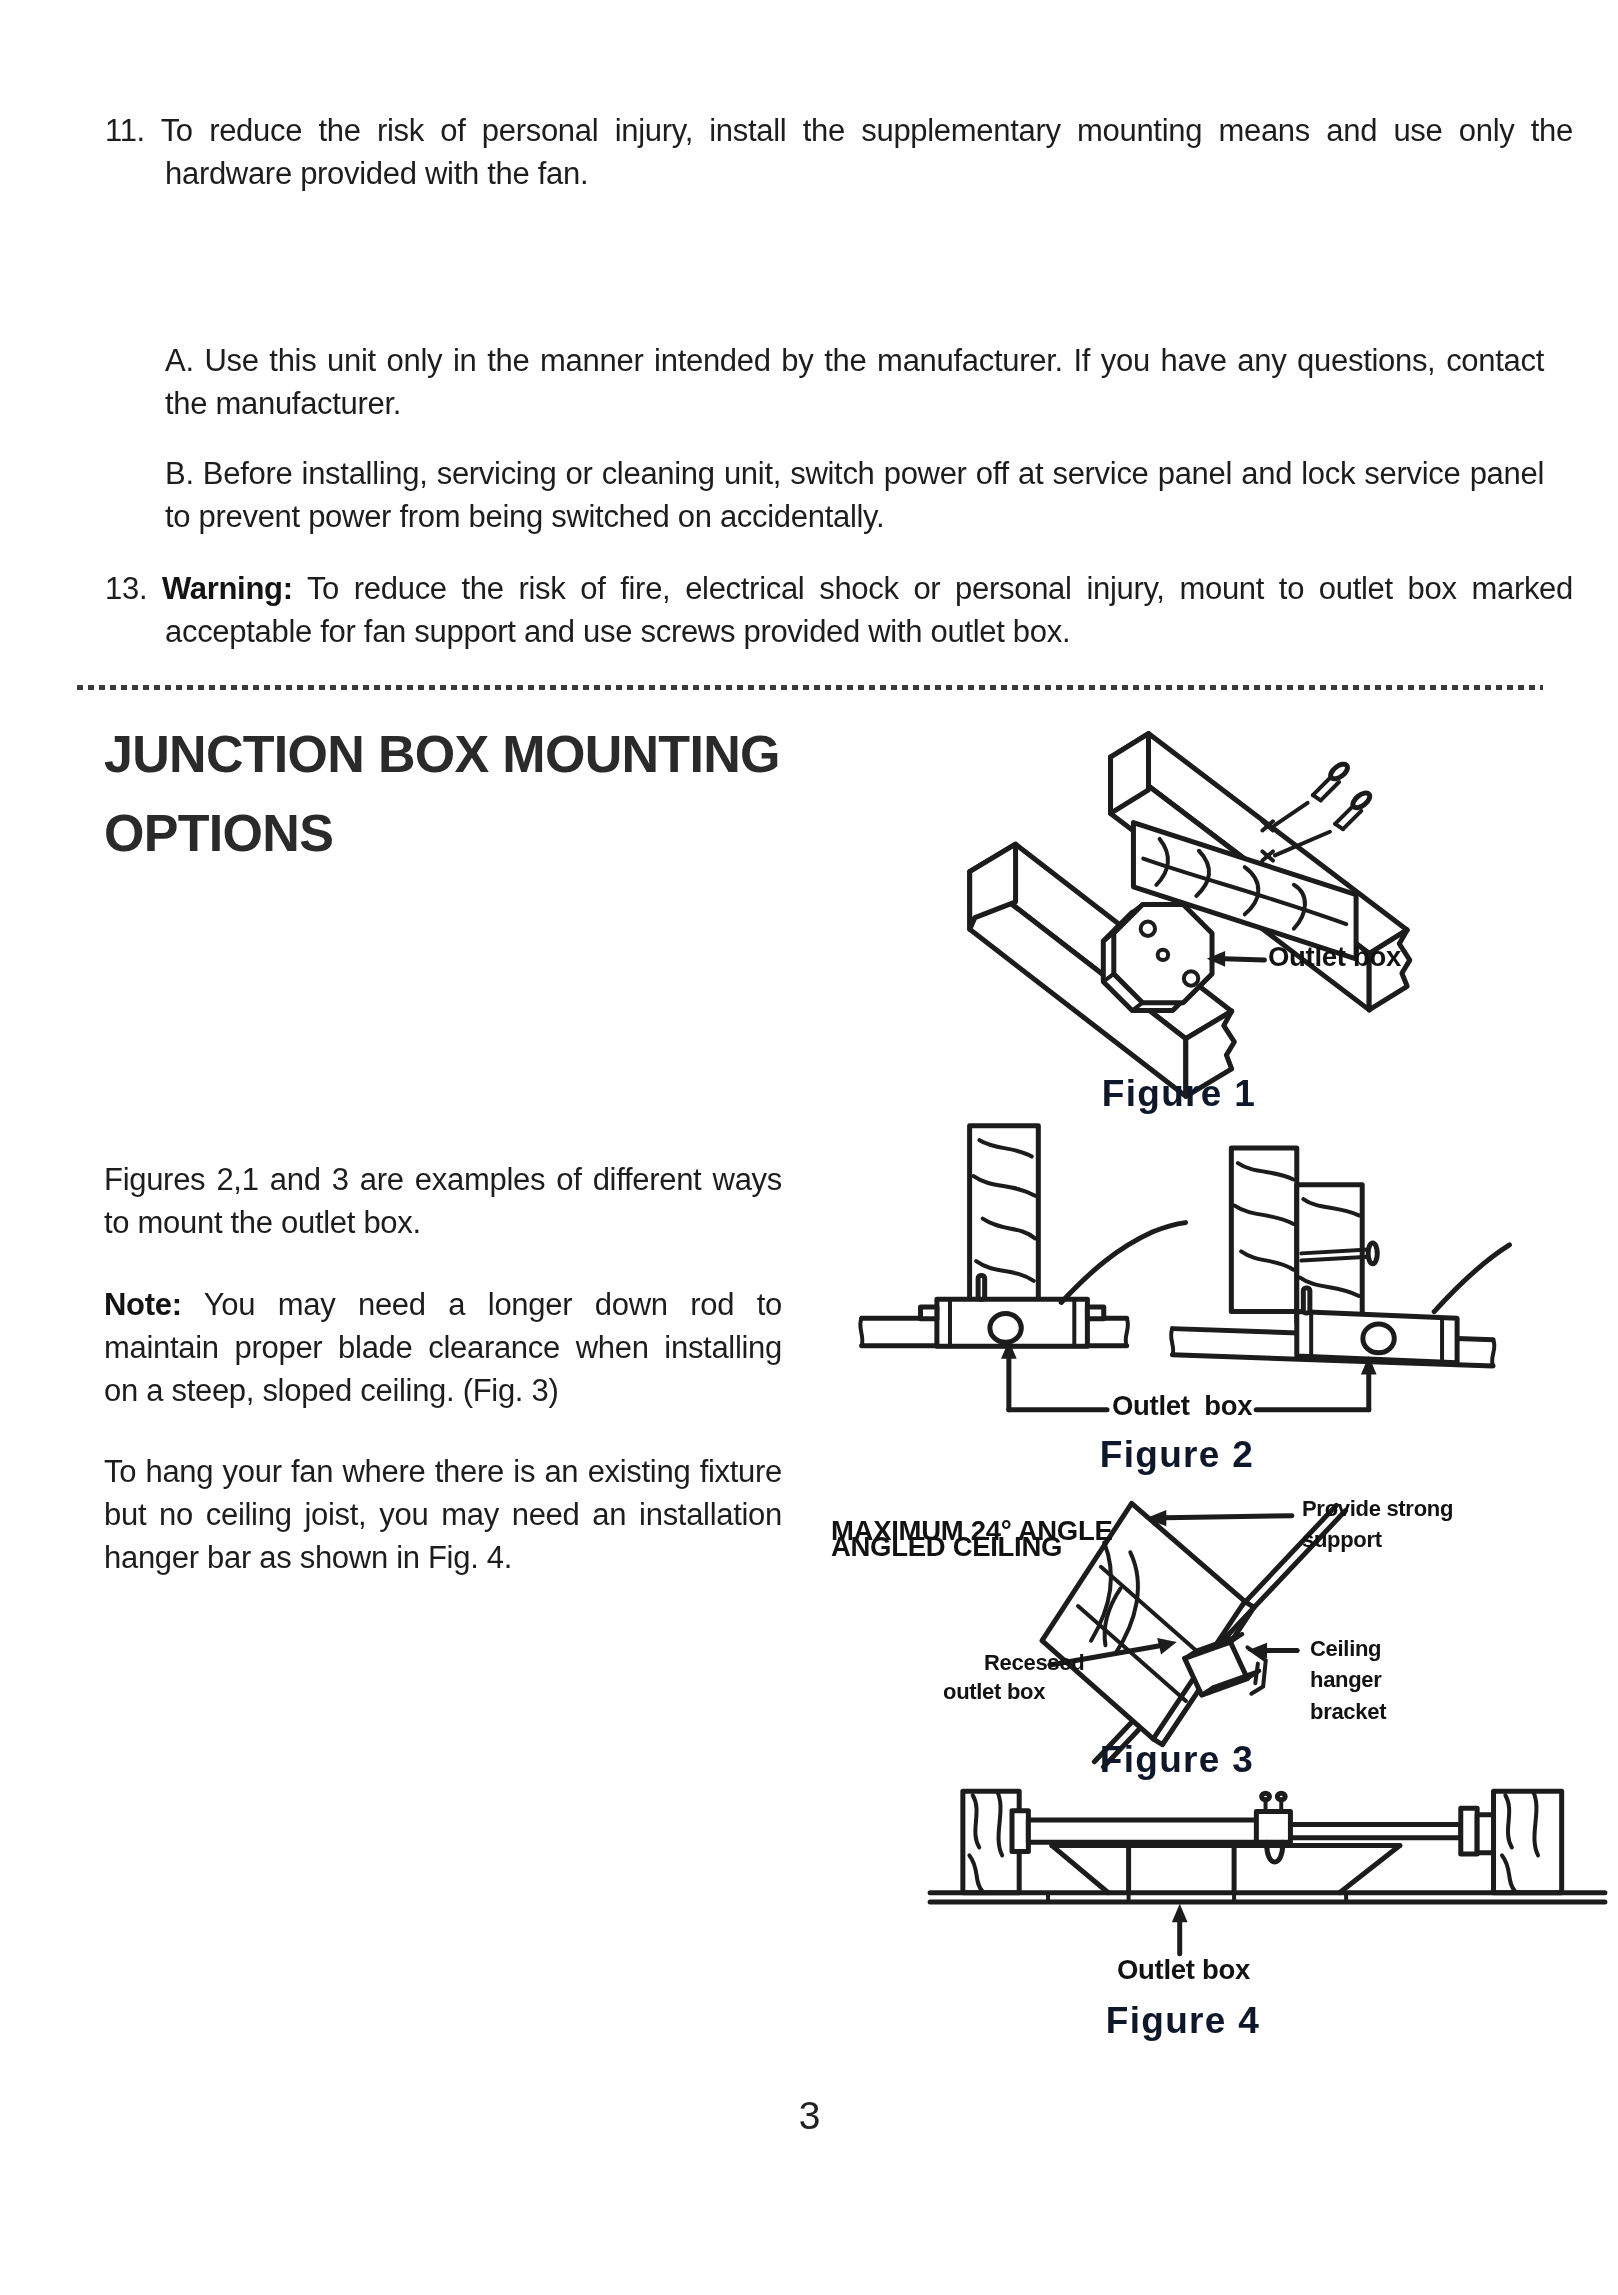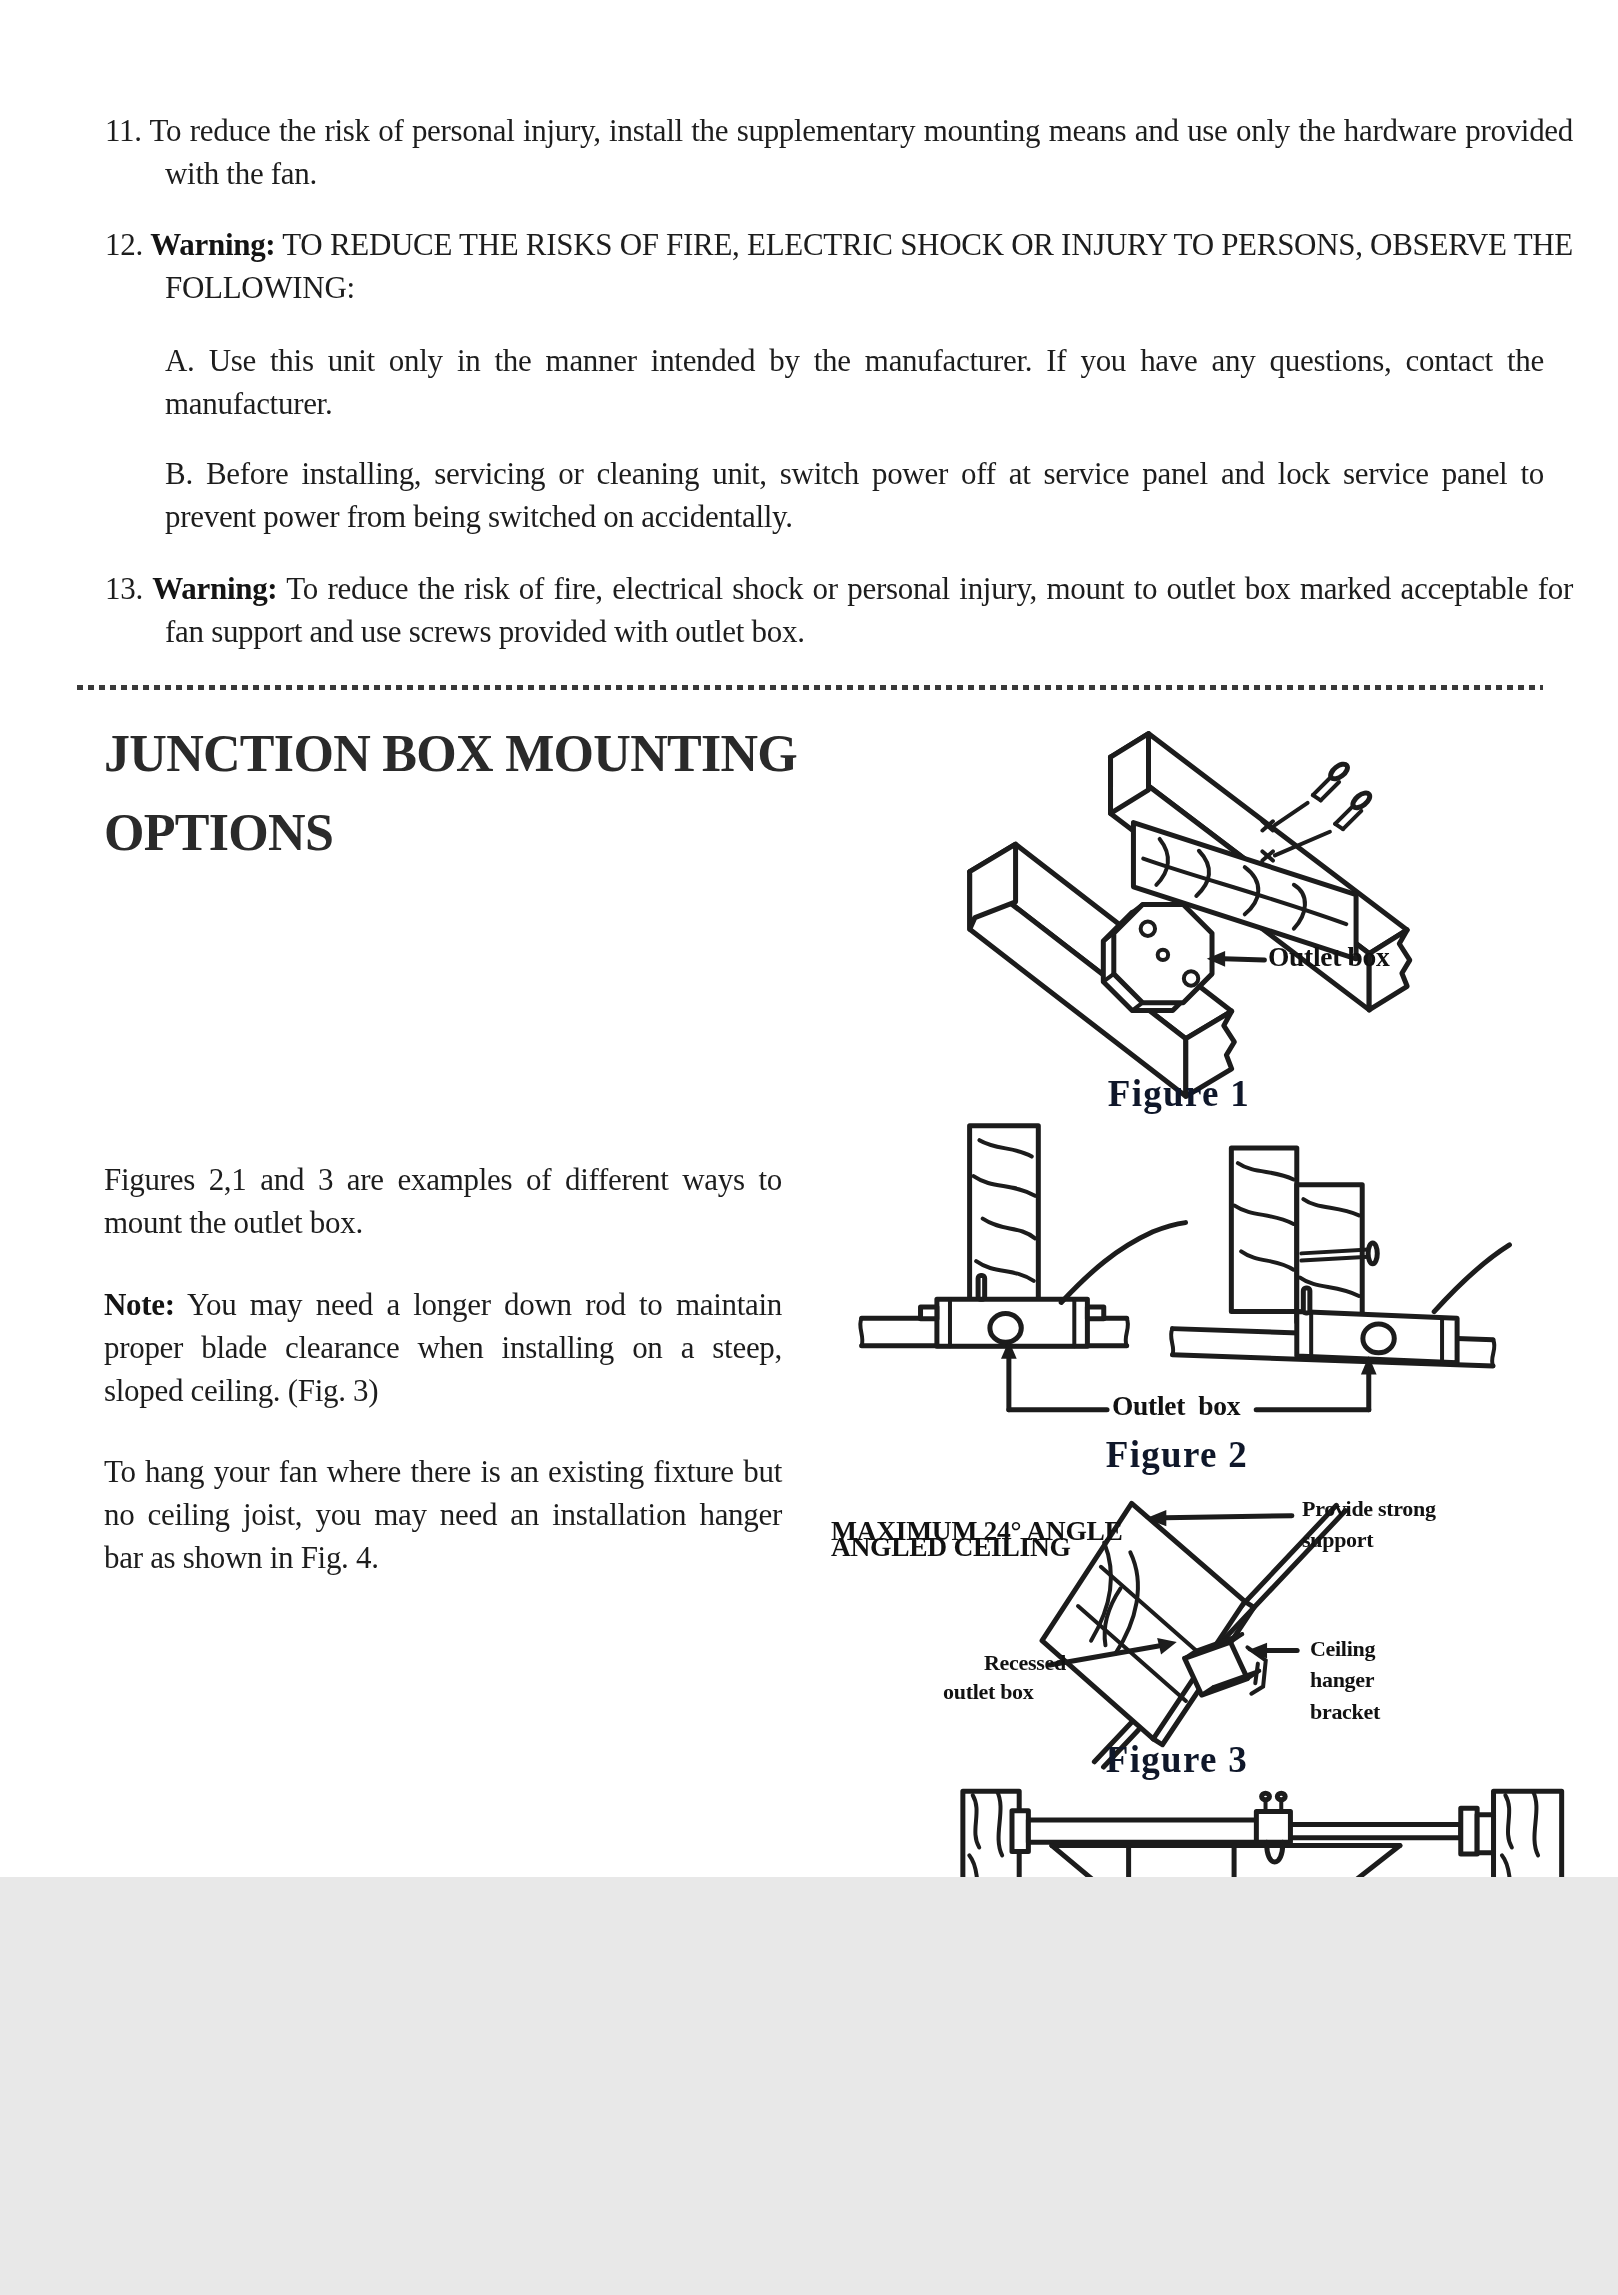--- a/index.html
+++ b/index.html
@@ -1,20 +1,20 @@
 <!DOCTYPE html>
 <html style="font-size:10.5px"><head>
 <meta charset="utf-8">
 <style>
   html,body{margin:0;padding:0;background:#e8e8e8;}
   #page{
     position:relative;
-    width:1619px;height:1877px;
+    width:1619px;height:2295px;
     background:#ffffff;
-    font-family:Liberation Serif, serif;
+    font-family:Liberation Sans, sans-serif;
     color:#1d1d1d;
     overflow:hidden;
   }
   .abs{position:absolute;}
   .body-text{
     font-size:31px;line-height:43px;
     letter-spacing:-0.3px;
     text-align:justify;
     color:#1d1d1d;
   }
@@ -51,25 +51,20 @@
 </head>
 <body>
 
 <div id="page">
 
   <div class="abs body-text hang" style="left:105px;top:109px;width:1408px;">
     <span>11.</span> 
     <span>To reduce the risk of personal injury, install the supplementary mounting means and use only the hardware provided with the fan.</span>
   </div>
 
-  <div class="abs body-text hang" style="left:105px;top:223px;width:1408px;">
-    <span>12.</span> 
-    <span class="bold">Warning:</span> 
-    <span>TO REDUCE THE RISKS OF FIRE, ELECTRIC SHOCK OR INJURY TO PERSONS, OBSERVE THE FOLLOWING:</span>
-  </div>
 
   <div class="abs body-text" style="left:165px;top:339px;width:1379px;">
     <span>A. Use this unit only in the manner intended by the manufacturer.  If you have any  questions, contact the manufacturer.</span>
   </div>
 
   <div class="abs body-text" style="left:165px;top:452px;width:1379px;">
     <span>B. Before installing, servicing or cleaning unit, switch power off at service panel and lock service panel to prevent power from being switched on accidentally.</span>
   </div>
 
   <div class="abs body-text hang" style="left:105px;top:567px;width:1408px;">

